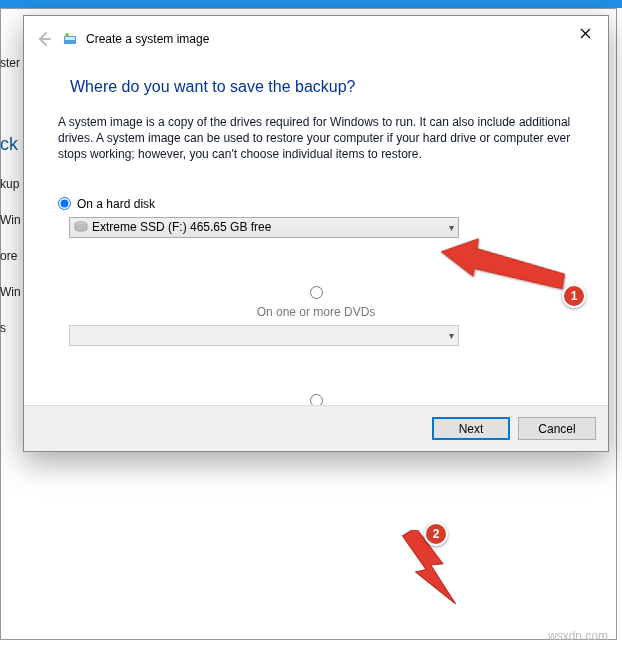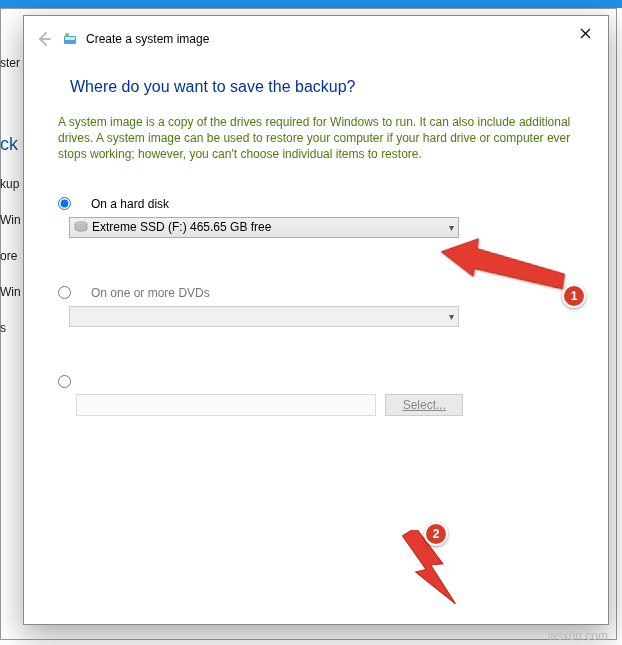--- a/index.html
+++ b/index.html
@@ -29,21 +29,21 @@
     color:#222;
     font-size:12px;
   }
   .bg-sidebar div { margin: 22px 0 0 0; white-space:nowrap; }
   .bg-sidebar .title { color:#0a5ea8; font-size:18px; margin-top:64px; }
 
   
   .dialog {
     position:absolute;
     left:23px; top:15px;
-    width:586px; height:610px;
+    width:586px; height:437px;
     background:#fff;
     border:1px solid #888;
     box-shadow: 0 10px 30px rgba(0,0,0,0.35);
     display:flex; flex-direction:column;
   }
   .dlg-head {
     height:46px;
     display:flex; align-items:center;
     padding:0 8px;
     position:relative;
@@ -69,31 +69,31 @@
     overflow:hidden;
   }
   .instruction {
     color:#003399;
     font-size:16px;
     margin: 16px 0 18px 12px;
   }
   .desc {
     font-size:12px;
     line-height:1.35;
-    color:#4d7c0f;
+    color:#0f172a;
     margin-bottom: 34px;
   }
   .option-block { margin-bottom: 48px; }
   .radio-row {
-    display:flex; align-items:center; gap:20px;
+    display:flex; align-items:center; gap:6px;
     font-size:12px;
     margin-bottom:6px;
   }
   .radio-row input[type=radio]{ margin:0; }
-  .radio-row.disabled { color:#777; }
+  .radio-row.disabled { color:#777;flex-direction:column; }
   .combo {
     margin-left:11px;
     width:390px; height:21px;
     border:1px solid #adadad;
     background:linear-gradient(#f0f0f0,#e5e5e5);
     display:flex; align-items:center;
     font-size:12px;
     padding:0 0 0 4px;
     position:relative;
   }
@@ -230,20 +230,28 @@
       <label class="radio-row disabled">
         <input type="radio" name="dest" style="">
       </label>
       <div style="margin-top:2px">
         <span class="textfield"></span>
         <span class="select-btn">Select...</span>
       </div>
     </div>
   </div>
 
+  <div class="dlg-footer">
+    <div class="btn default">
+        <span>Next</span>
+      </div>
+    <div class="btn">
+        <span>Cancel</span>
+      </div>
+  </div>
 </div>
 
 <svg class="arrow-svg" style="left:430px; top:230px;" width="160" height="70">
   <defs>
       <filter id="ds1">
         <feDropShadow dx="1" dy="1" stdDeviation="1" flood-opacity="0.3"></feDropShadow>
       </filter>
     </defs>
   <polygon points="10,30 45,12 45,22 135,35 135,50 45,42 45,50" fill="#e33a2f" stroke="#b72a1f" stroke-width="1" filter="url(#ds1)" transform="rotate(8 70 35)"></polygon>
 </svg>

